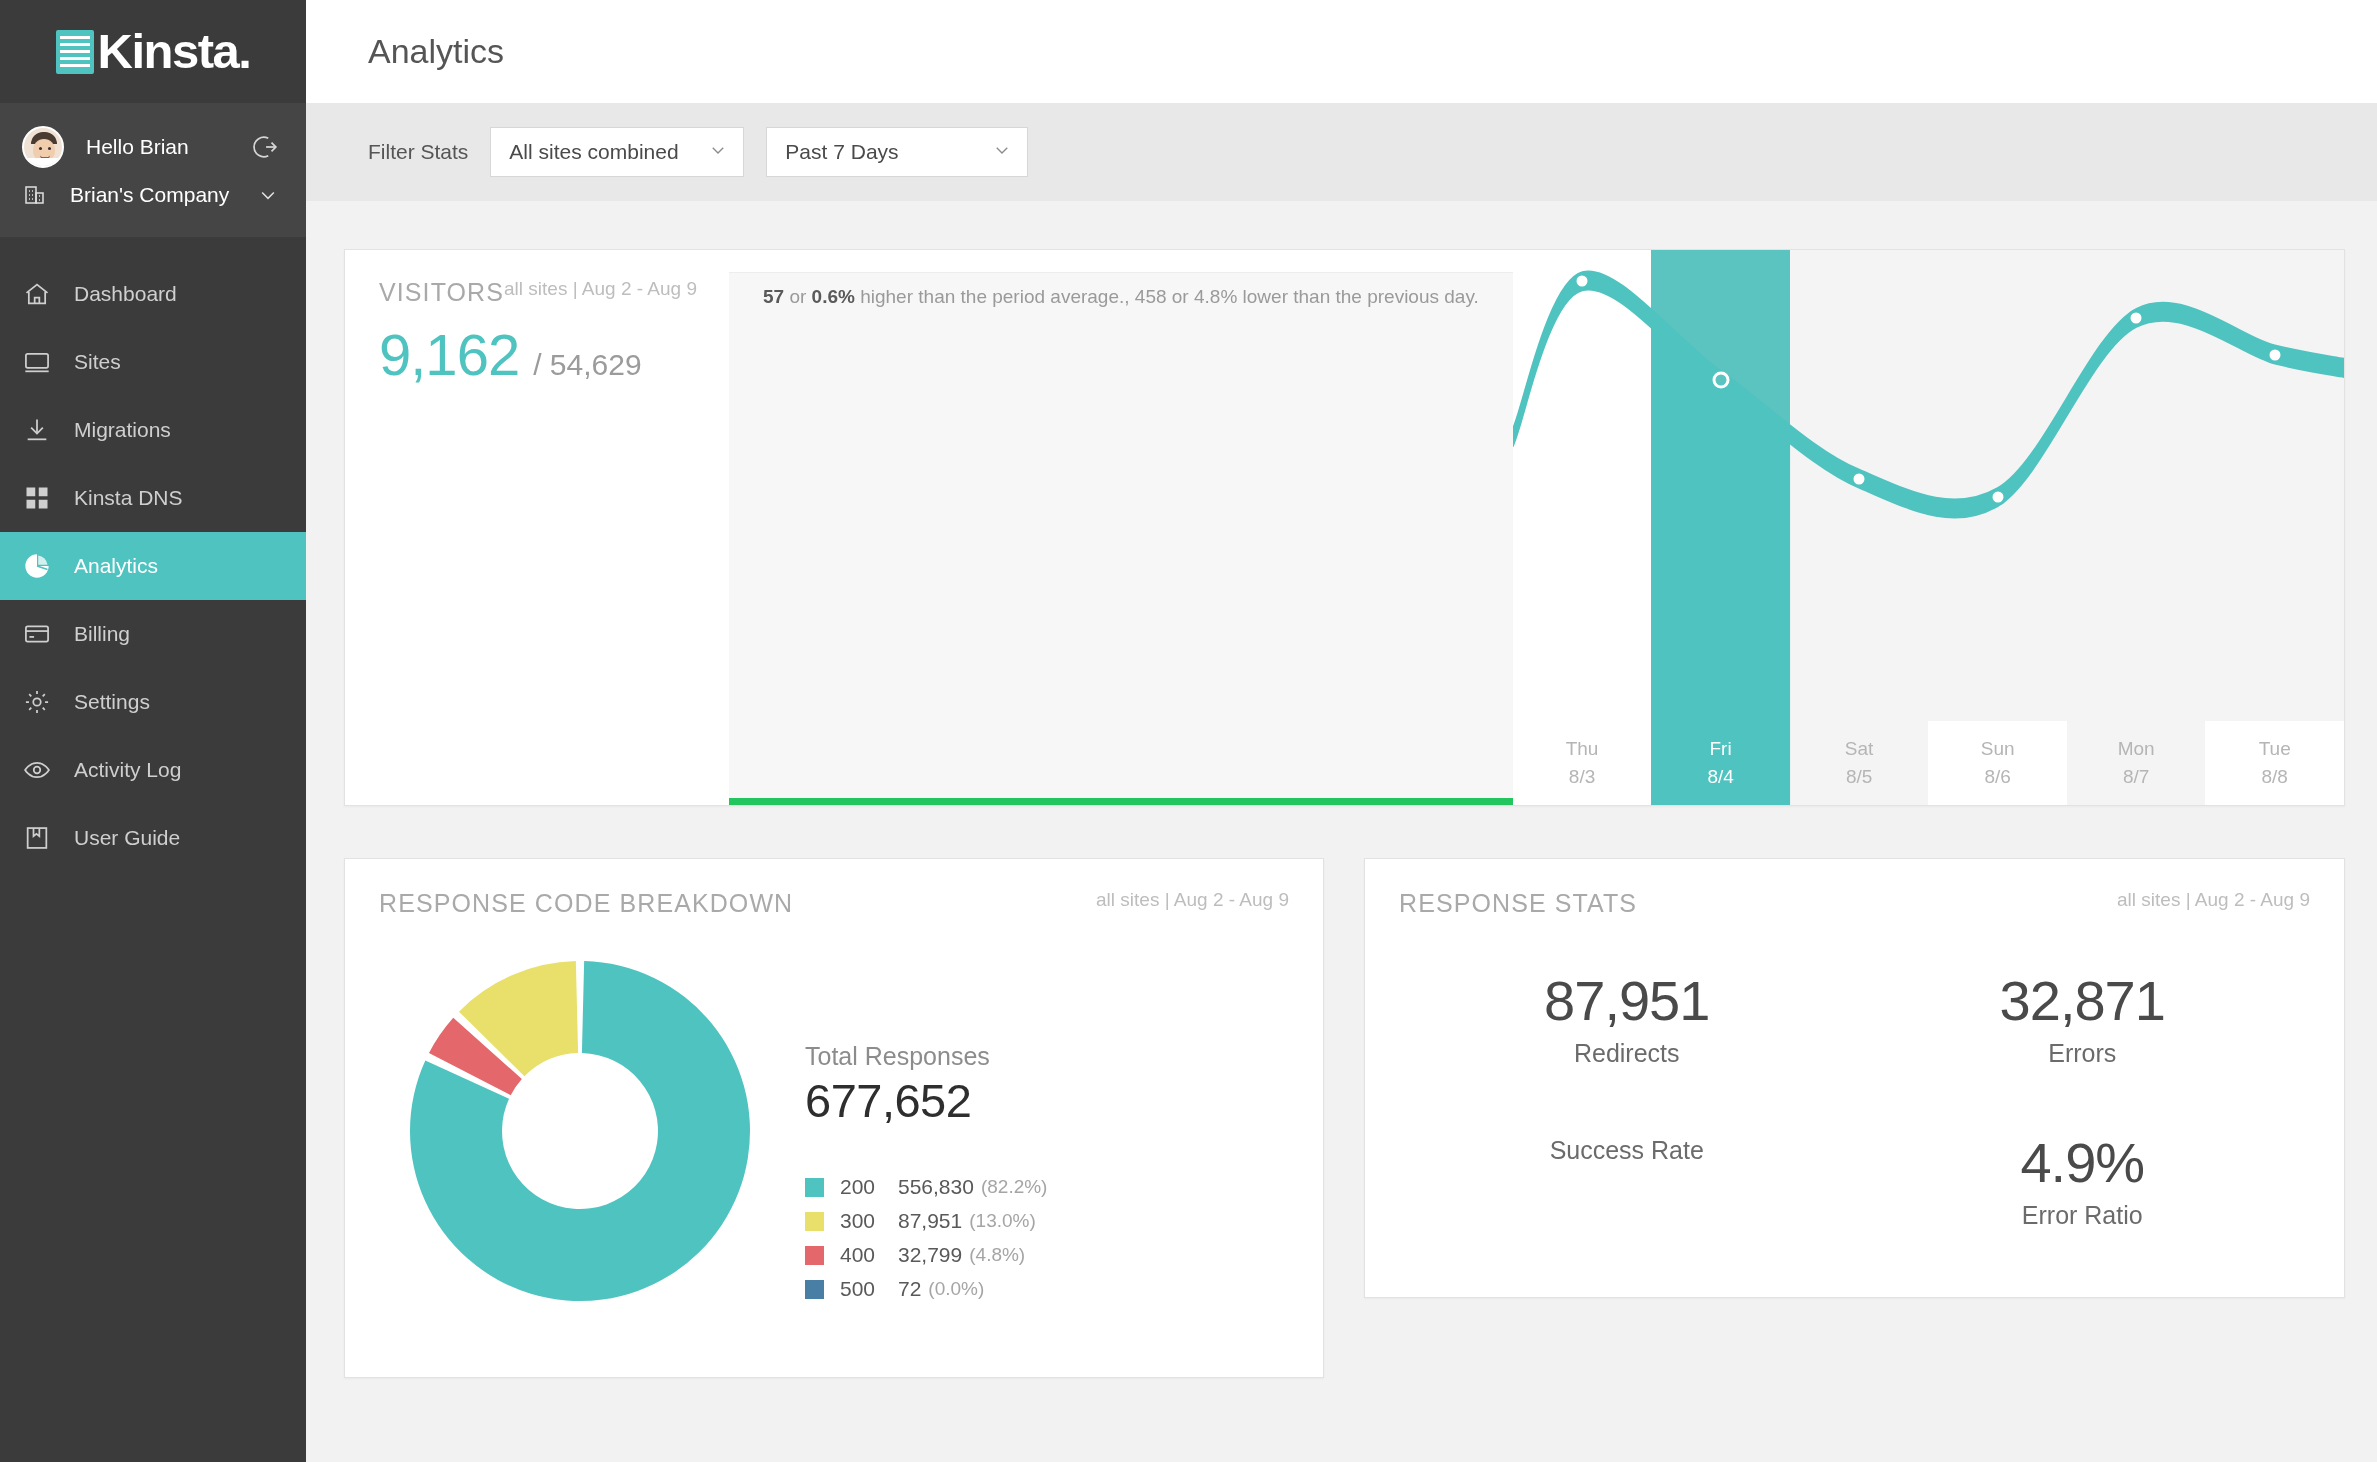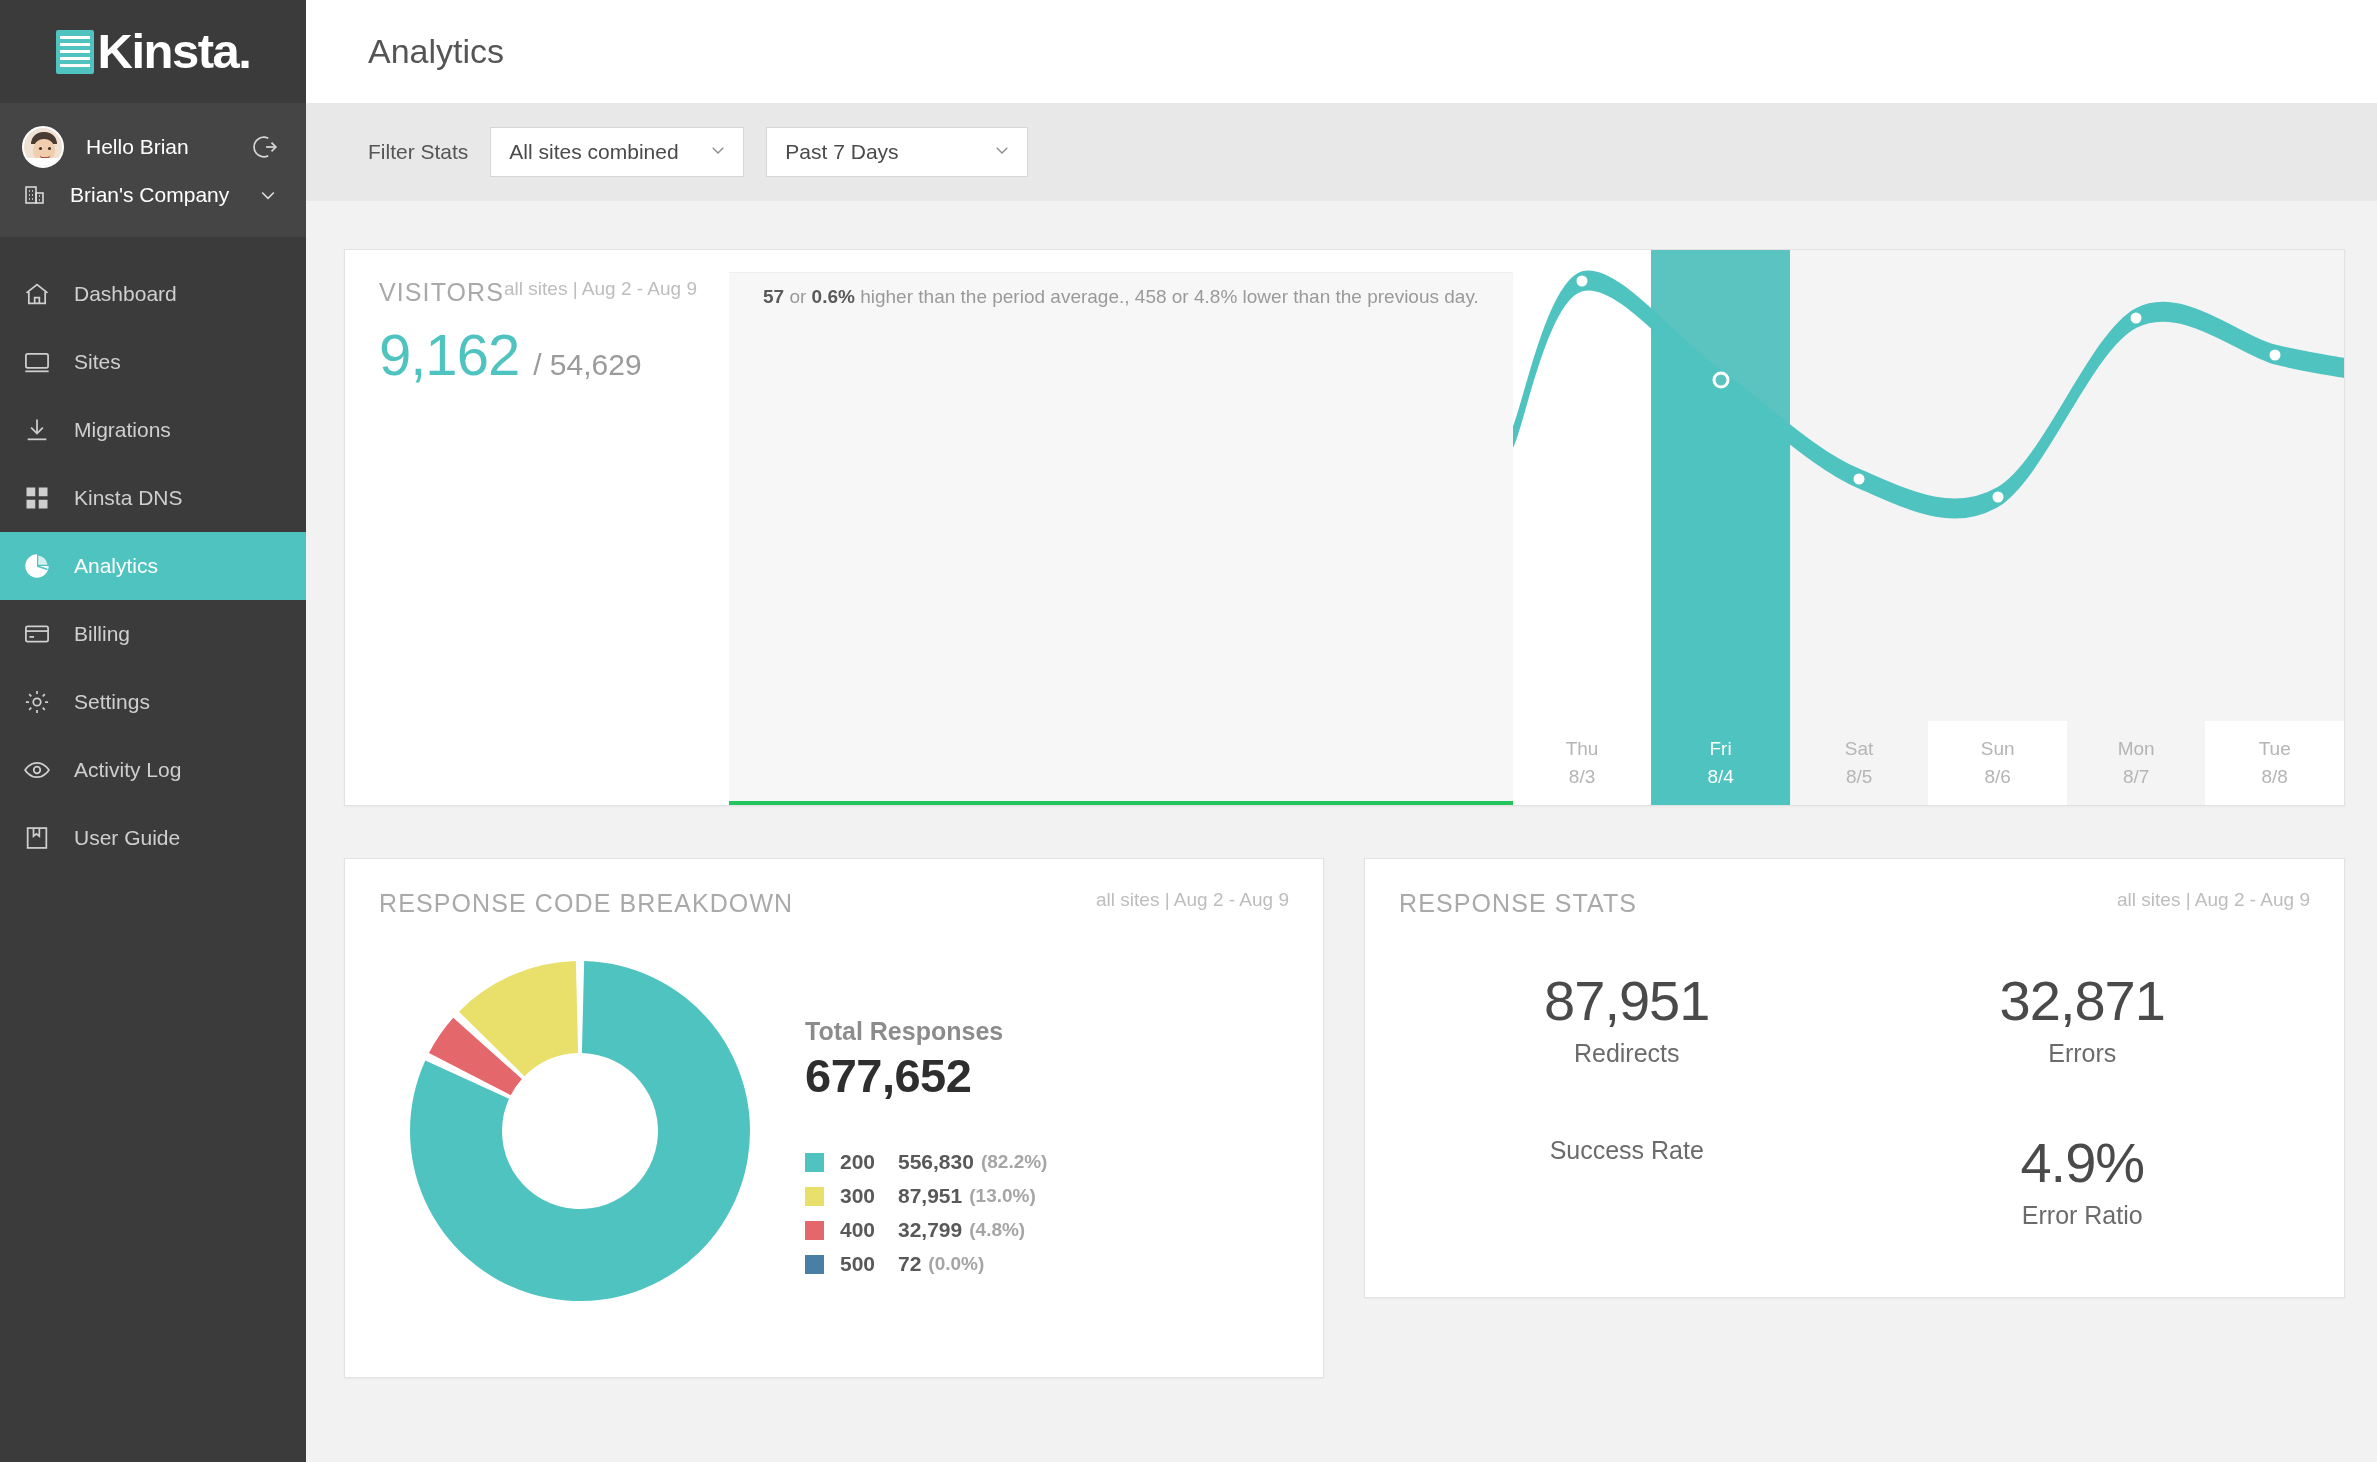--- a/index.html
+++ b/index.html
@@ -112,21 +112,21 @@
   }
   .card-meta { font-size: 19px; color: #bdbdbd; }
 
   
   .visitors-card { height: 557px; display: flex; flex-direction: row; }
   .visitors-top { padding: 28px 32px 0 34px; }
   .visitors-nums { margin-top: 14px; display: flex; align-items: baseline; }
   .v-big { font-size: 58px; color: #4fc3c0; font-weight: normal; letter-spacing: -1px; }
   .v-small { font-size: 30px; color: #9b9b9b; margin-left: 14px; }
   .visitors-note {
-    background: #f7f7f7; border-top: 1px solid #ededed; border-bottom: 4px solid #22c55e;
+    background: #f7f7f7; border-top: 1px solid #ededed; border-bottom: 7px solid #22c55e;
     padding: 13px 34px; font-size: 19px; color: #9a9a9a; margin-top: 22px;
   }
   .visitors-note b { color: #5a5a5a; font-weight: bold; }
 
   .chart-wrap { position: relative; flex: 1; background: #6d28d9; overflow: hidden; }
   .col-bg { position: absolute; top: 0; bottom: 0; }
   .col-bg.gray { background: #f4f4f4; }
   .col-bg.hl   { background: #5bc4c0; }
   .day-lbl {
     position: absolute; bottom: 0; height: 84px;
@@ -135,21 +135,21 @@
   }
   .day-lbl.white-box { background: #ffffff; }
   .day-lbl.on-hl { color: #ffffff; }
   .chart-svg { position: absolute; inset: 0; width: 100%; height: 100%; }
 
   
   .bottom-row { display: flex; gap: 40px; margin-top: 52px; }
   .rcb-card { width: 980px; height: 520px; padding: 30px 34px 0 34px; }
   .rs-card  { flex: 1; height: 440px; padding: 30px 34px 0 34px; }
 
-  .rcb-body { display: flex; align-items: center; margin-top: 38px; font-weight: bold; }
+  .rcb-body { display: flex; align-items: flex-end; margin-top: 38px; }
   .donut { width: 350px; height: 350px; margin-left: 26px; flex: none; }
   .rcb-right { margin-left: 50px; margin-top: 36px; }
   .tr-label { font-size: 25px; color: #8c8c8c; }
   .tr-value { font-size: 47px; color: #2e2e2e; letter-spacing: -.5px; margin-top: 2px; }
   .legend { margin-top: 42px; }
   .legend-row { display: flex; align-items: center; height: 34px; font-size: 21px; }
   .sw { width: 19px; height: 19px; flex: none; }
   .lg-code { width: 58px; margin-left: 16px; color: #595959; }
   .lg-val  { color: #595959; }
   .lg-pct  { color: #a5a5a5; font-size: 19px; margin-left: 7px; }

